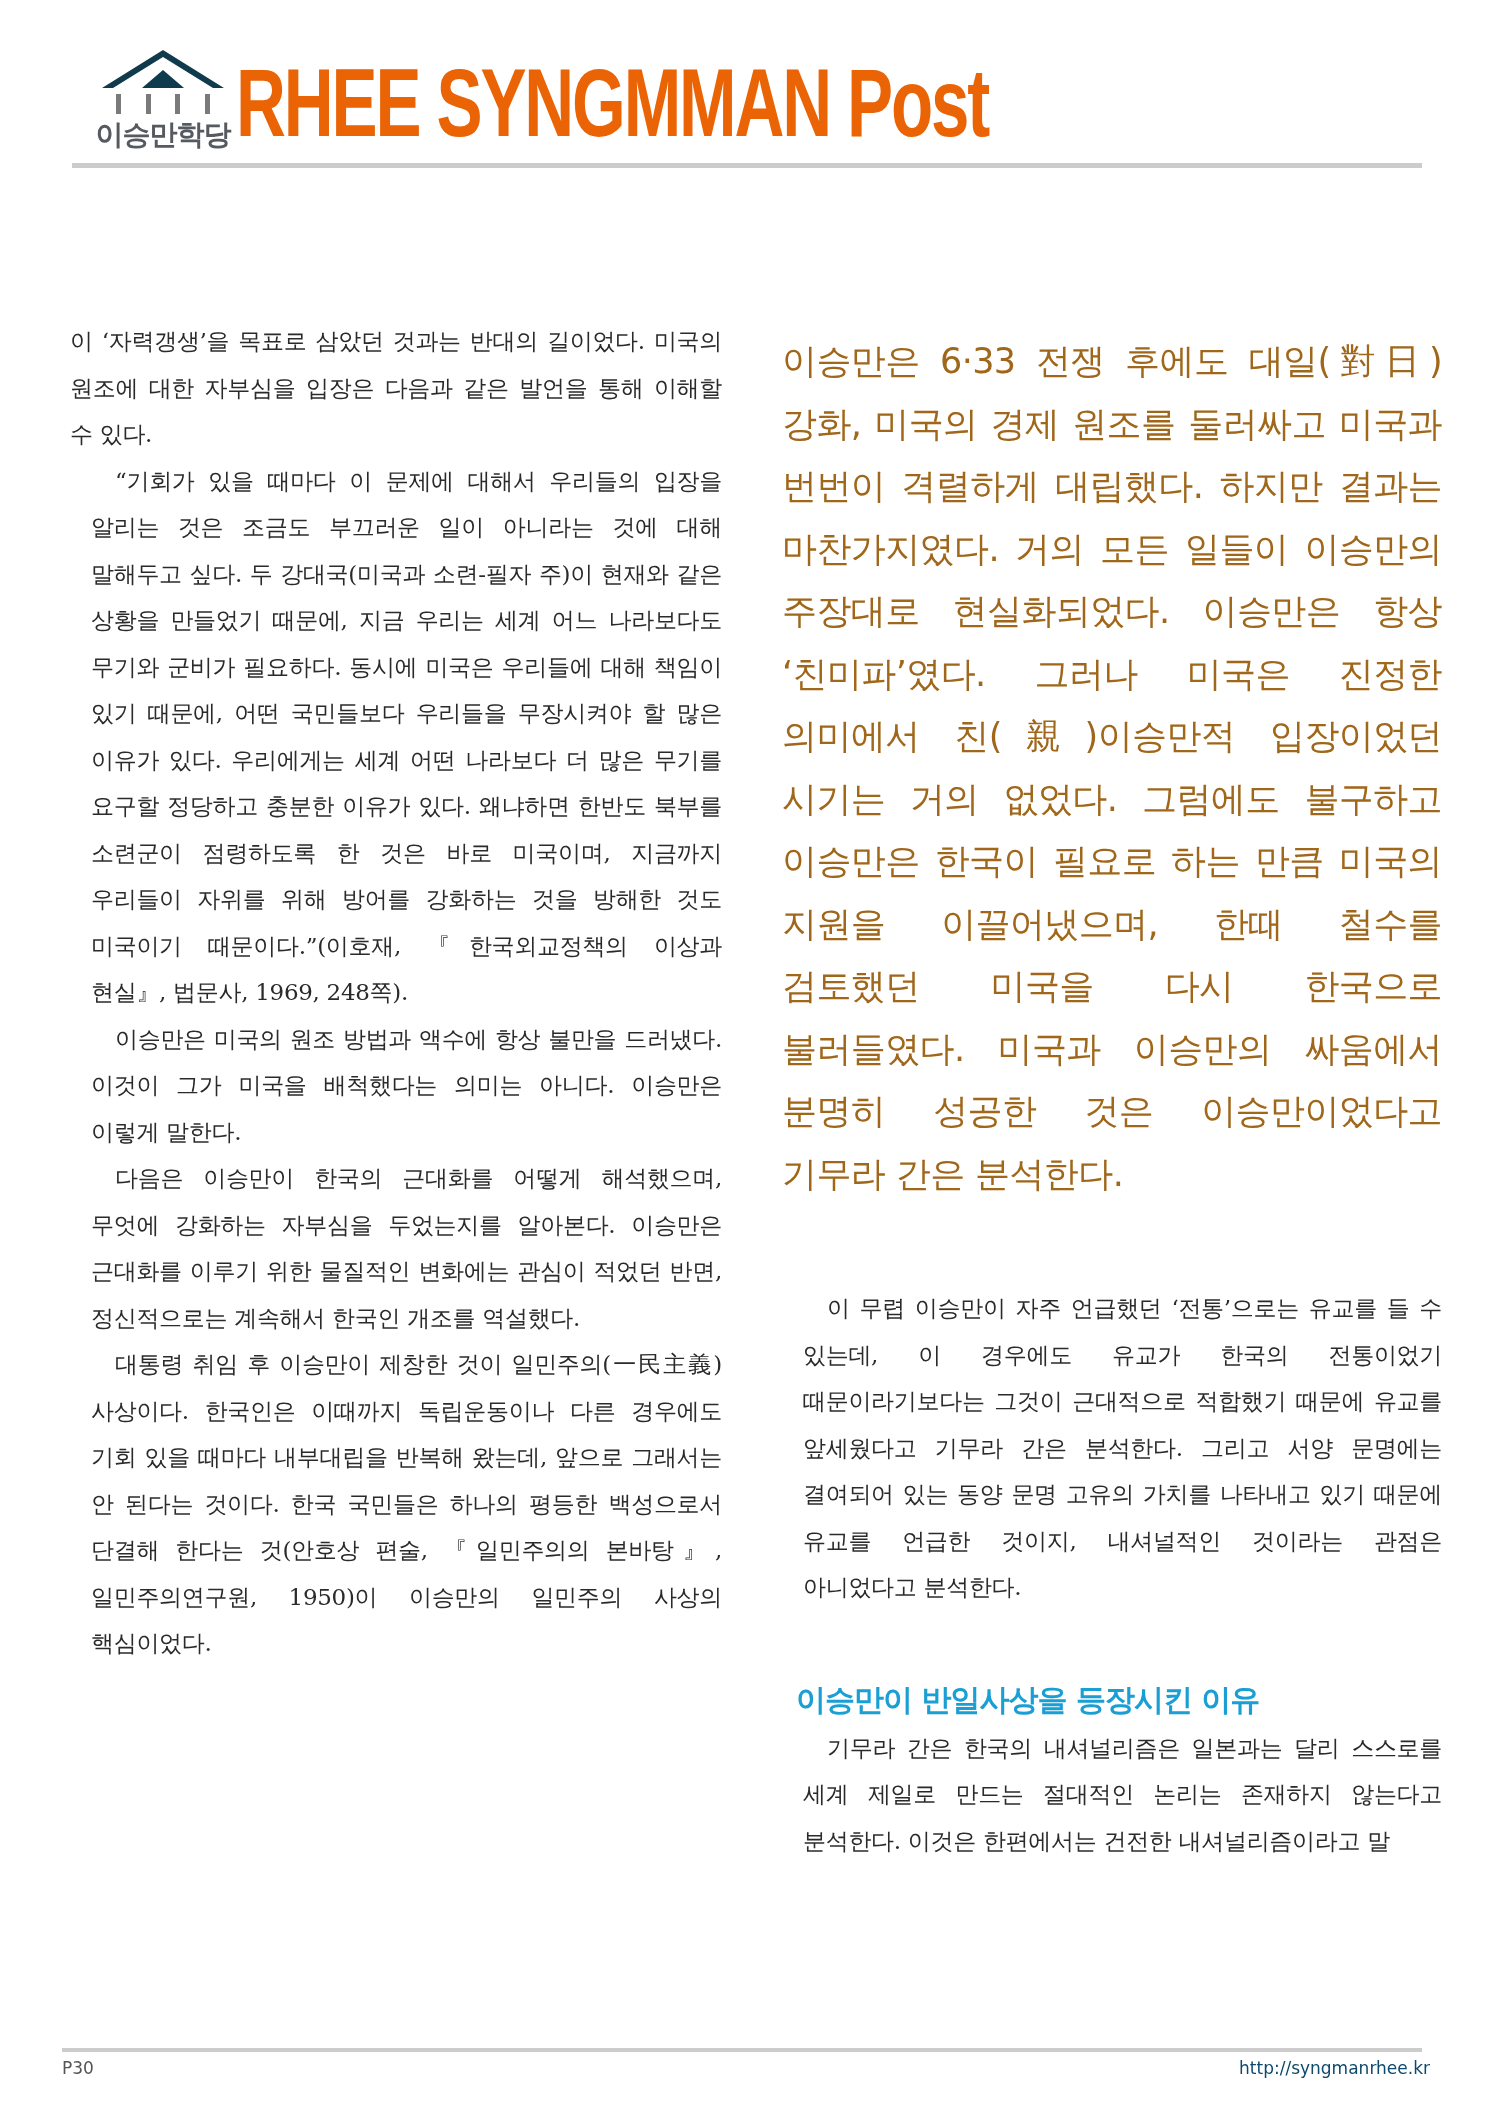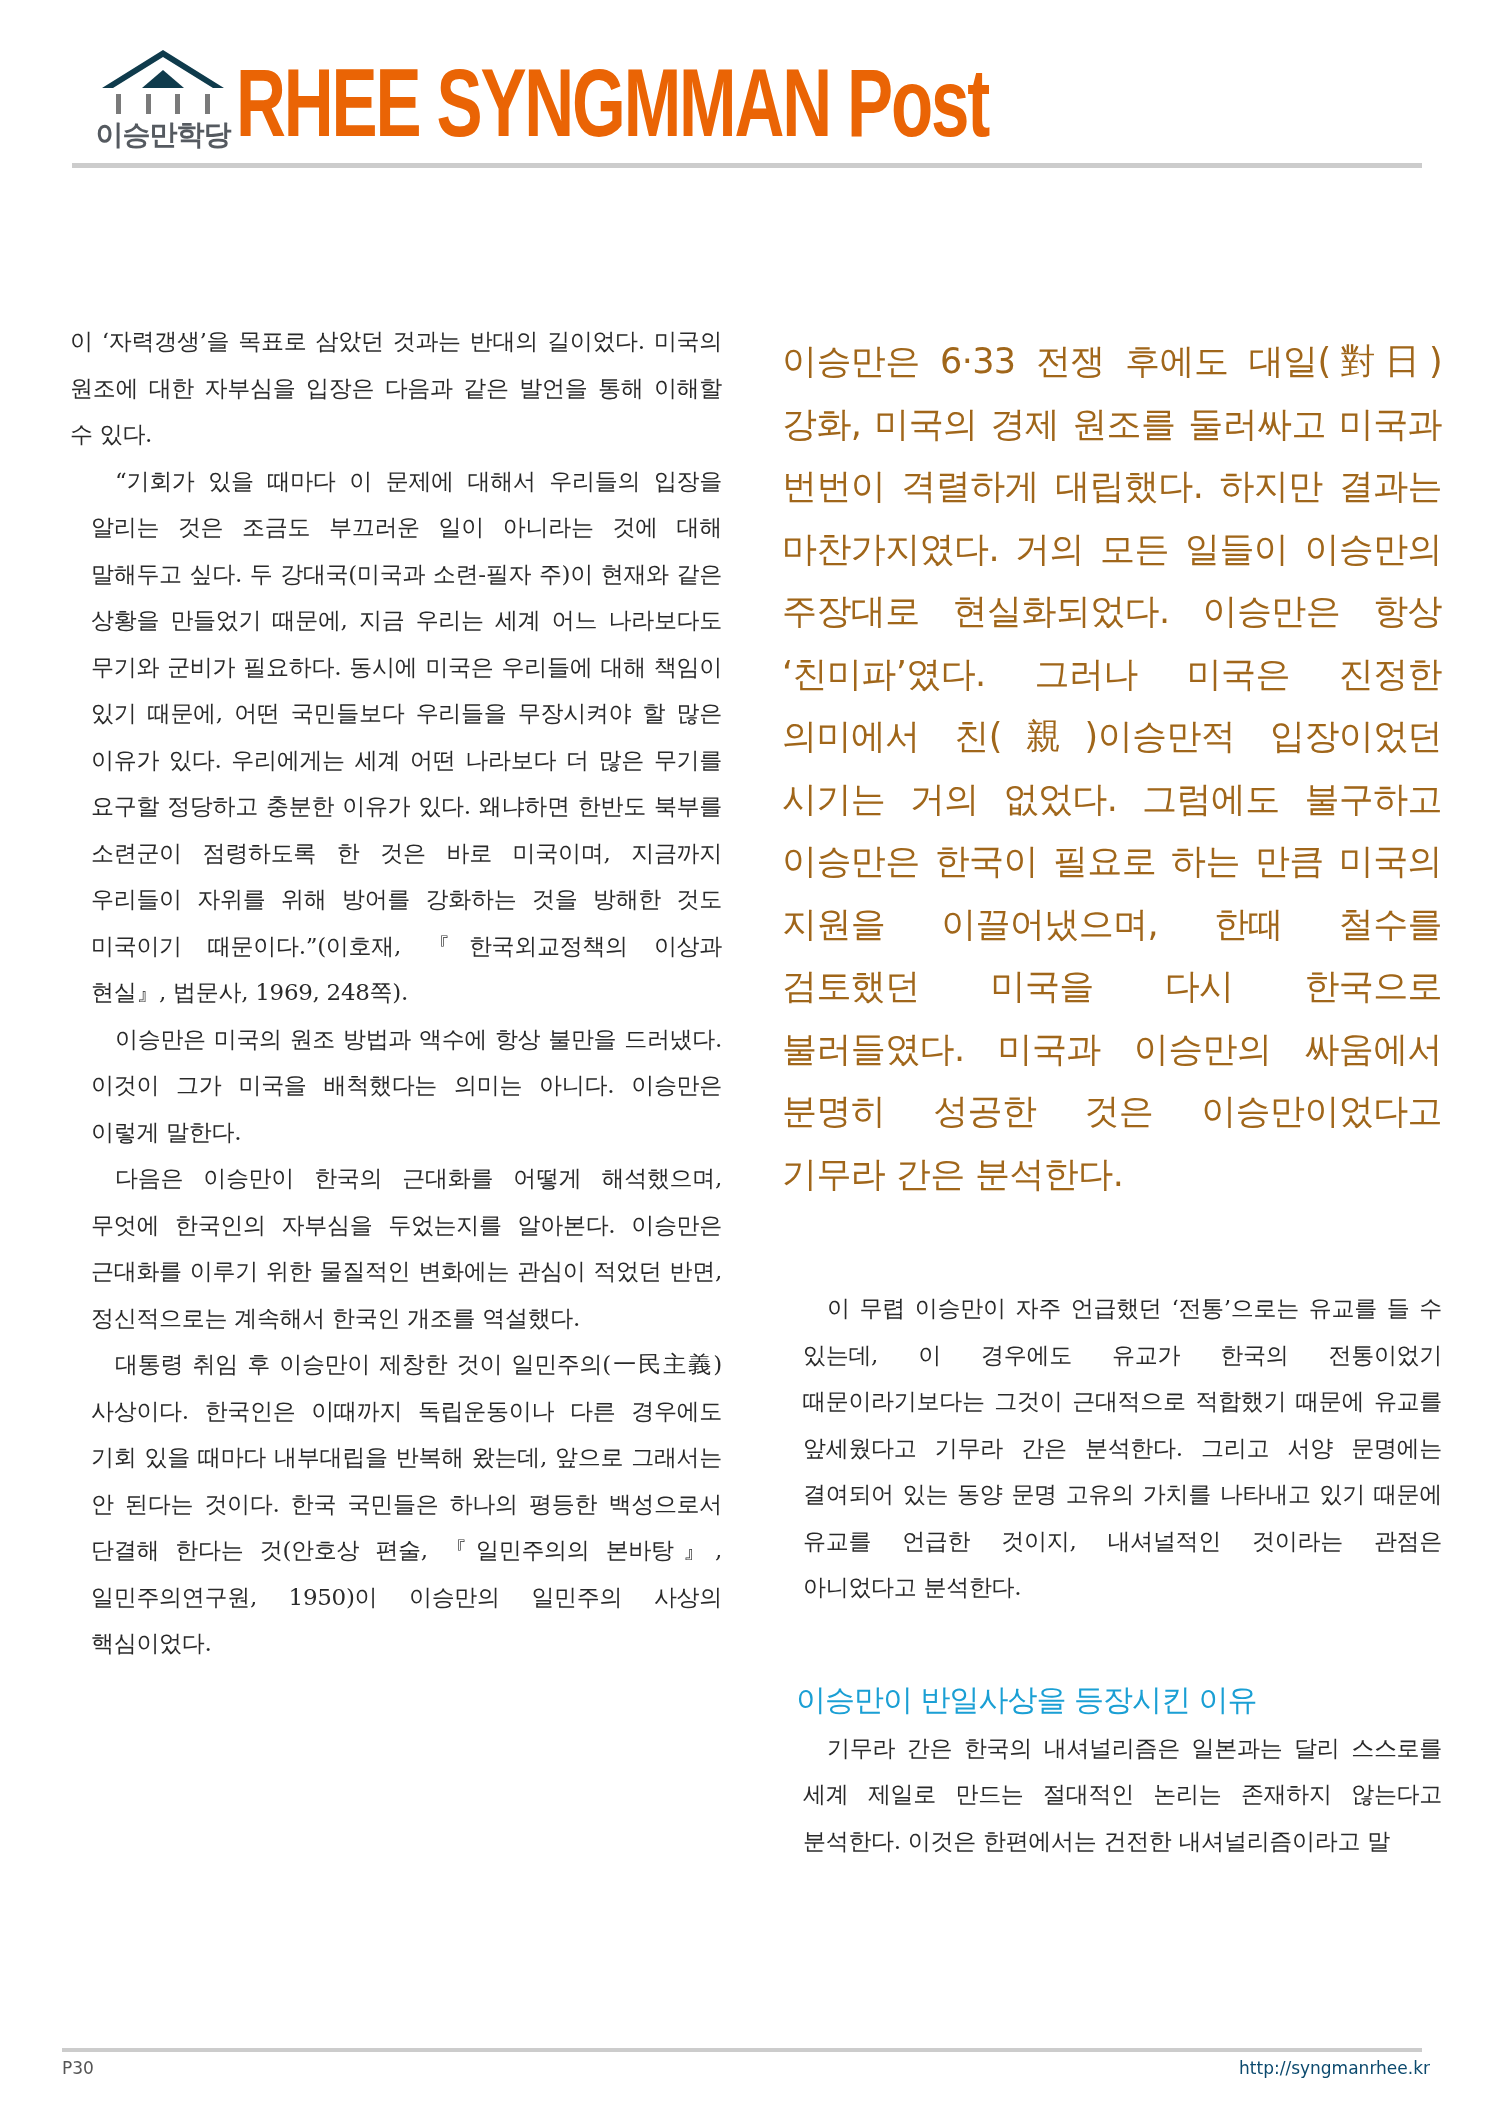--- a/index.html
+++ b/index.html
@@ -25,21 +25,21 @@
   .col-left { left: 70px; }
   .col-right { left: 782px; width: 660px; }
   .body-p { margin: 0; font-size: 23px; line-height: 46.5px; text-align: justify;
             text-align-last: left; word-break: keep-all; letter-spacing: -0.3px; }
   .indent { text-indent: 24px; margin-left: 21px; }
 
   .pullquote { margin: 0 0 0 0; font-family: "DejaVu Sans", sans-serif; font-size: 35px;
                line-height: 62.5px; color: #a0661a; text-align: justify; text-align-last: left;
                word-break: keep-all; letter-spacing: -0.6px; padding-top: 12px; }
   .right-body { margin-top: 80px; }
-  .section-heading { margin: 66px 0 2px 14px; font-family: "DejaVu Sans", sans-serif; font-weight: normal;
+  .section-heading { margin: 66px 0 2px 14px; font-family: "DejaVu Sans", sans-serif; font-weight: bold;
                      font-size: 30px; line-height: 46px; color: #1a9fd4; letter-spacing: -1px; }
 
   
   .footer-rule { position: absolute; left: 62px; top: 2048px; width: 1360px; height: 4px; background: #cccccc; }
   .page-num { position: absolute; left: 62px; top: 2058px; font-family: "DejaVu Sans", sans-serif;
               font-size: 17px; color: #555555; text-align: right; }
   .site-url { position: absolute; right: 70px; top: 2058px; font-family: "DejaVu Sans", sans-serif;
               font-size: 17px; color: #0c4a6e; }
 </style>
 </head>
@@ -58,21 +58,21 @@
     <div class="logo-text">이승만학당</div>
   </div>
   <div class="title">RHEE SYNGMMAN Post</div>
 </div>
 <div class="header-rule"></div>
 
 <div class="col col-left">
   <p class="body-p">이 ‘자력갱생’을 목표로 삼았던 것과는 반대의 길이었다. 미국의 원조에 대한 자부심을 입장은 다음과 같은 발언을 통해 이해할 수 있다.</p>
   <p class="body-p indent">“기회가 있을 때마다 이 문제에 대해서 우리들의 입장을 알리는 것은 조금도 부끄러운 일이 아니라는 것에 대해 말해두고 싶다. 두 강대국(미국과 소련-필자 주)이 현재와 같은 상황을 만들었기 때문에, 지금 우리는 세계 어느 나라보다도 무기와 군비가 필요하다. 동시에 미국은 우리들에 대해 책임이 있기 때문에, 어떤 국민들보다 우리들을 무장시켜야 할 많은 이유가 있다. 우리에게는 세계 어떤 나라보다 더 많은 무기를 요구할 정당하고 충분한 이유가 있다. 왜냐하면 한반도 북부를 소련군이 점령하도록 한 것은 바로 미국이며, 지금까지 우리들이 자위를 위해 방어를 강화하는 것을 방해한 것도 미국이기 때문이다.”(이호재, 『한국외교정책의 이상과 현실』, 법문사, 1969, 248쪽).</p>
   <p class="body-p indent">이승만은 미국의 원조 방법과 액수에 항상 불만을 드러냈다. 이것이 그가 미국을 배척했다는 의미는 아니다. 이승만은 이렇게 말한다.</p>
-  <p class="body-p indent">다음은 이승만이 한국의 근대화를 어떻게 해석했으며, 무엇에 한국인의 자부심을 두었는지를 알아본다. 이승만은 근대화를 이루기 위한 물질적인 변화에는 관심이 적었던 반면, 정신적으로는 계속해서 한국인 개조를 역설했다.</p>
+  <p class="body-p indent">다음은 이승만이 한국의 근대화를 어떻게 해석했으며, 무엇에 강화하는 자부심을 두었는지를 알아본다. 이승만은 근대화를 이루기 위한 물질적인 변화에는 관심이 적었던 반면, 정신적으로는 계속해서 한국인 개조를 역설했다.</p>
   <p class="body-p indent">대통령 취임 후 이승만이 제창한 것이 일민주의(一民主義) 사상이다. 한국인은 이때까지 독립운동이나 다른 경우에도 기회 있을 때마다 내부대립을 반복해 왔는데, 앞으로 그래서는 안 된다는 것이다. 한국 국민들은 하나의 평등한 백성으로서 단결해 한다는 것(안호상 편술, 『일민주의의 본바탕』, 일민주의연구원, 1950)이 이승만의 일민주의 사상의 핵심이었다.</p>
 </div>
 
 <div class="col col-right">
   <p class="pullquote">이승만은 6·33 전쟁 후에도 대일(對日)강화, 미국의 경제 원조를 둘러싸고 미국과 번번이 격렬하게 대립했다. 하지만 결과는 마찬가지였다. 거의 모든 일들이 이승만의 주장대로 현실화되었다. 이승만은 항상 ‘친미파’였다. 그러나 미국은 진정한 의미에서 친(親)이승만적 입장이었던 시기는 거의 없었다. 그럼에도 불구하고 이승만은 한국이 필요로 하는 만큼 미국의 지원을 이끌어냈으며, 한때 철수를 검토했던 미국을 다시 한국으로 불러들였다. 미국과 이승만의 싸움에서 분명히 성공한 것은 이승만이었다고 기무라 간은 분석한다.</p>
   <div class="right-body">
     <p class="body-p indent">이 무렵 이승만이 자주 언급했던 ‘전통’으로는 유교를 들 수 있는데, 이 경우에도 유교가 한국의 전통이었기 때문이라기보다는 그것이 근대적으로 적합했기 때문에 유교를 앞세웠다고 기무라 간은 분석한다. 그리고 서양 문명에는 결여되어 있는 동양 문명 고유의 가치를 나타내고 있기 때문에 유교를 언급한 것이지, 내셔널적인 것이라는 관점은 아니었다고 분석한다.</p>
     <h2 class="section-heading">이승만이 반일사상을 등장시킨 이유</h2>
     <p class="body-p indent">기무라 간은 한국의 내셔널리즘은 일본과는 달리 스스로를 세계 제일로 만드는 절대적인 논리는 존재하지 않는다고 분석한다. 이것은 한편에서는 건전한 내셔널리즘이라고 말</p>
   </div>

